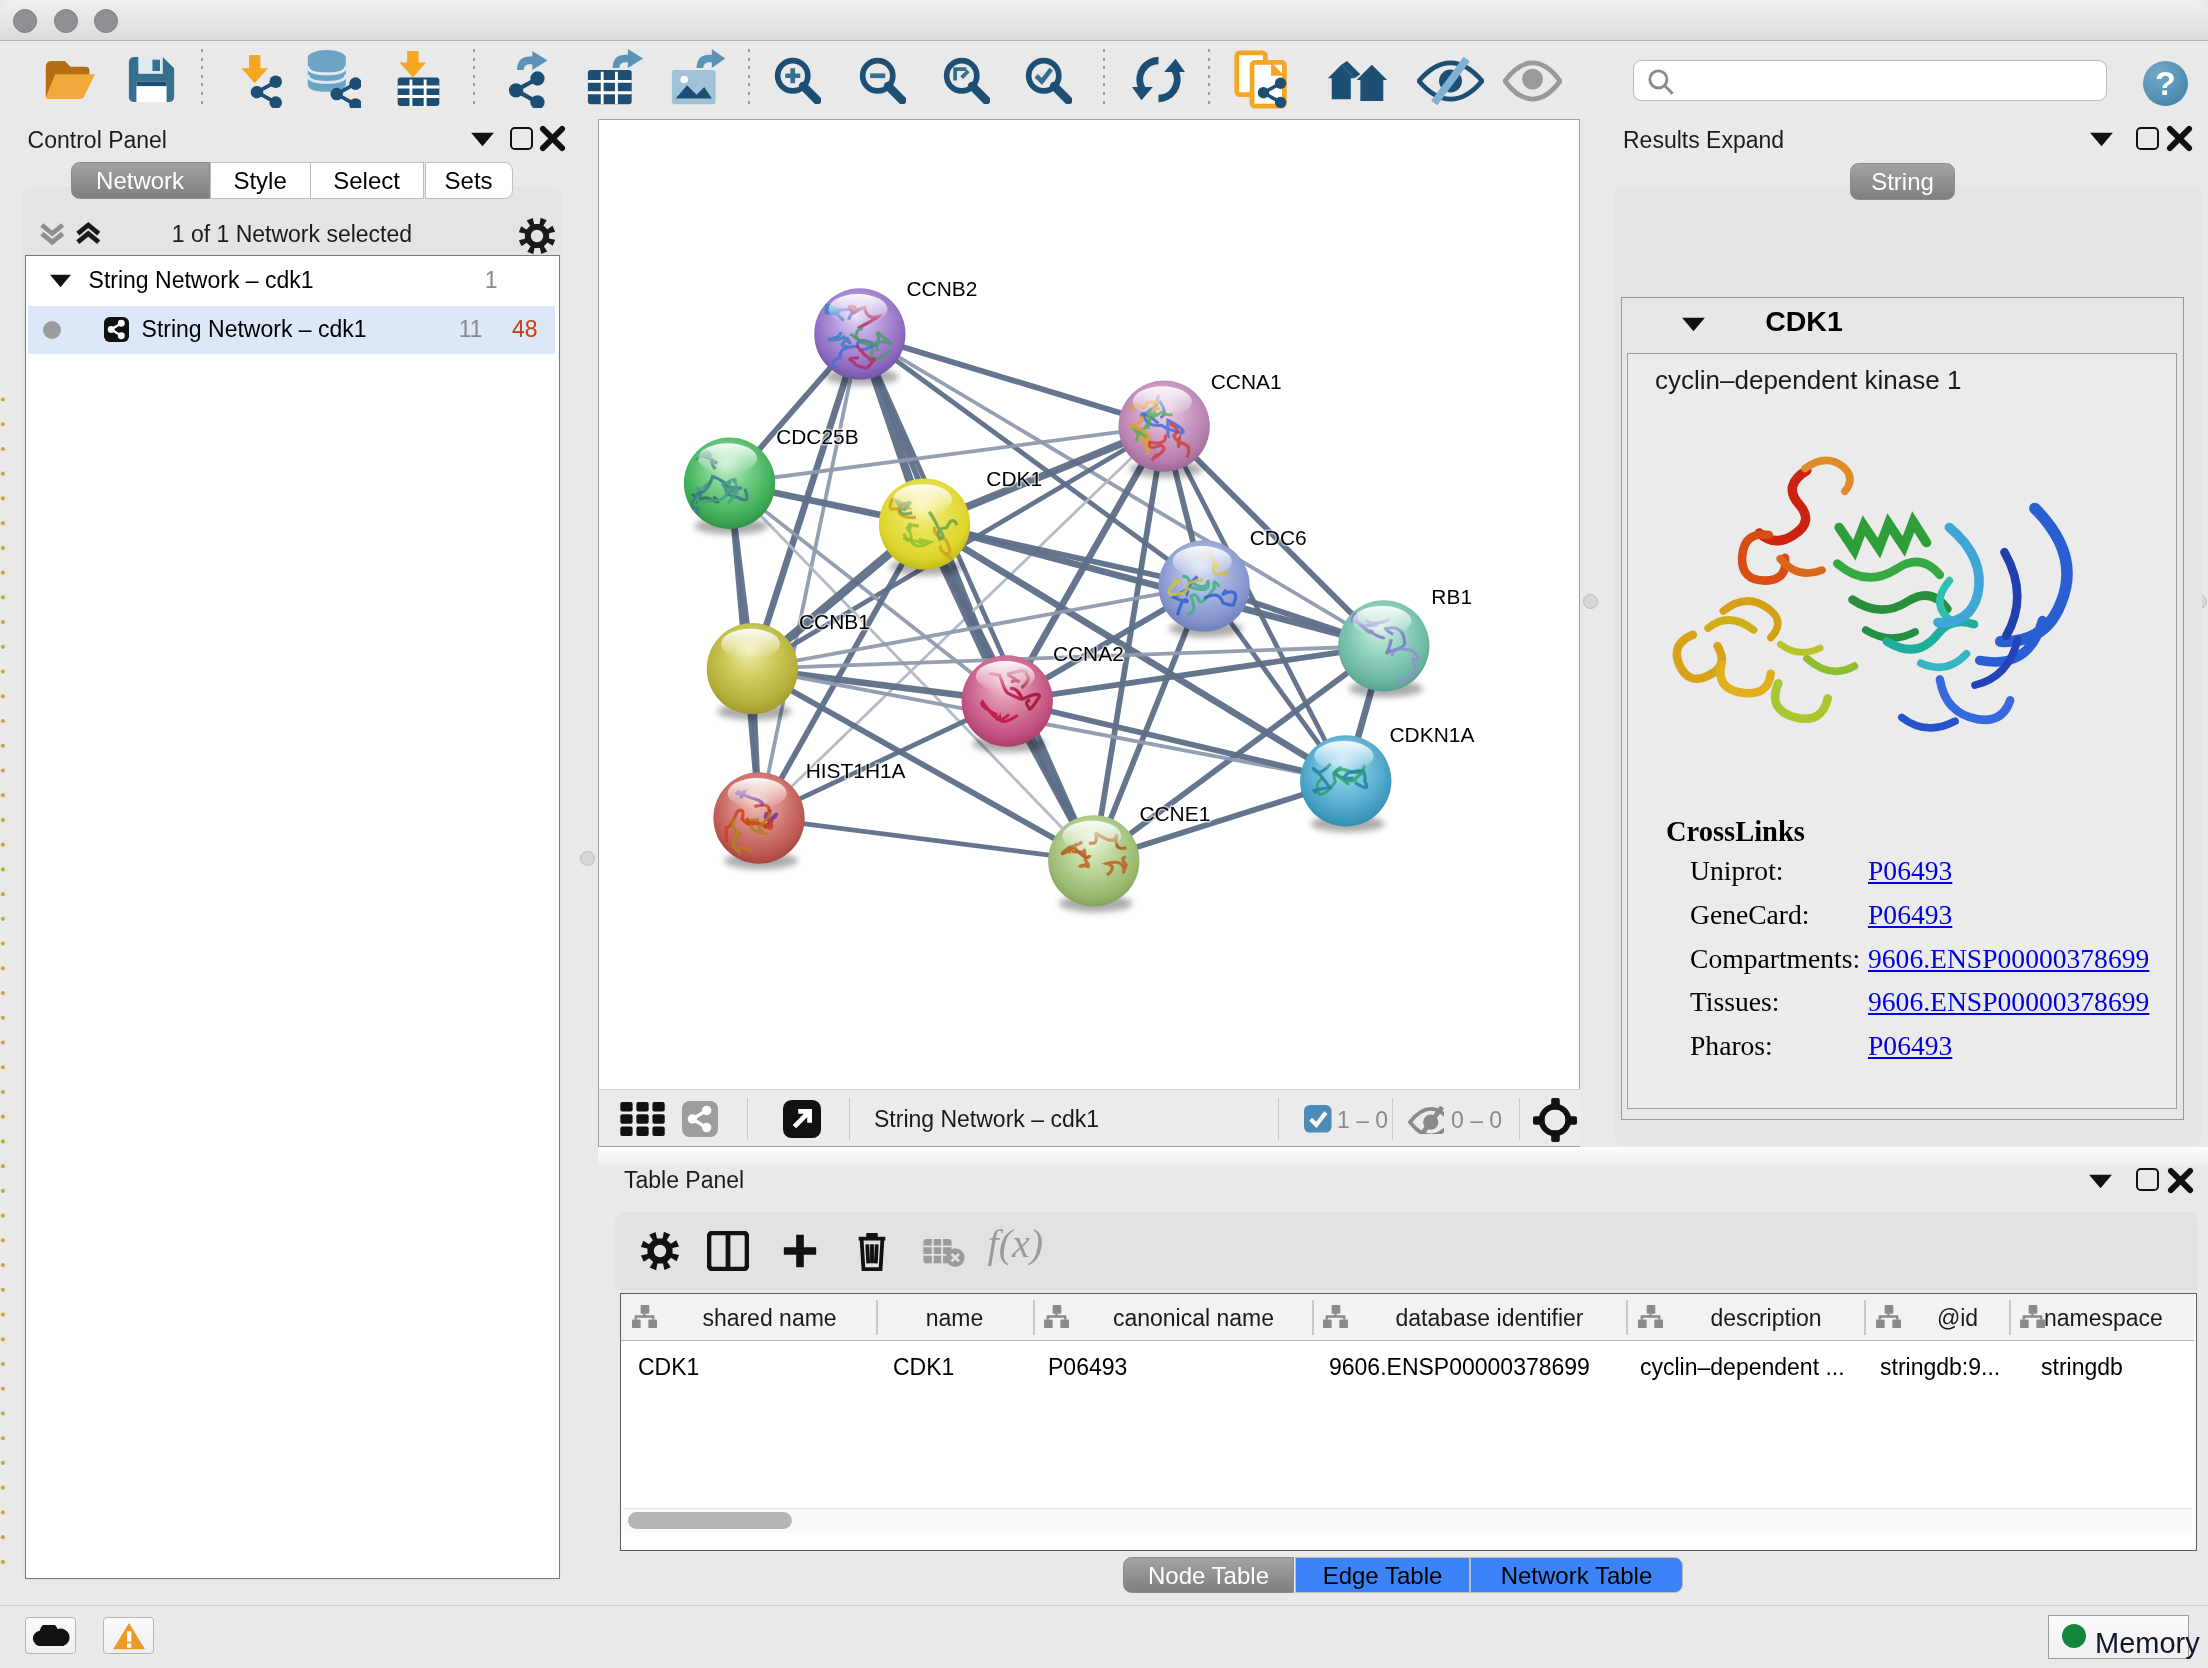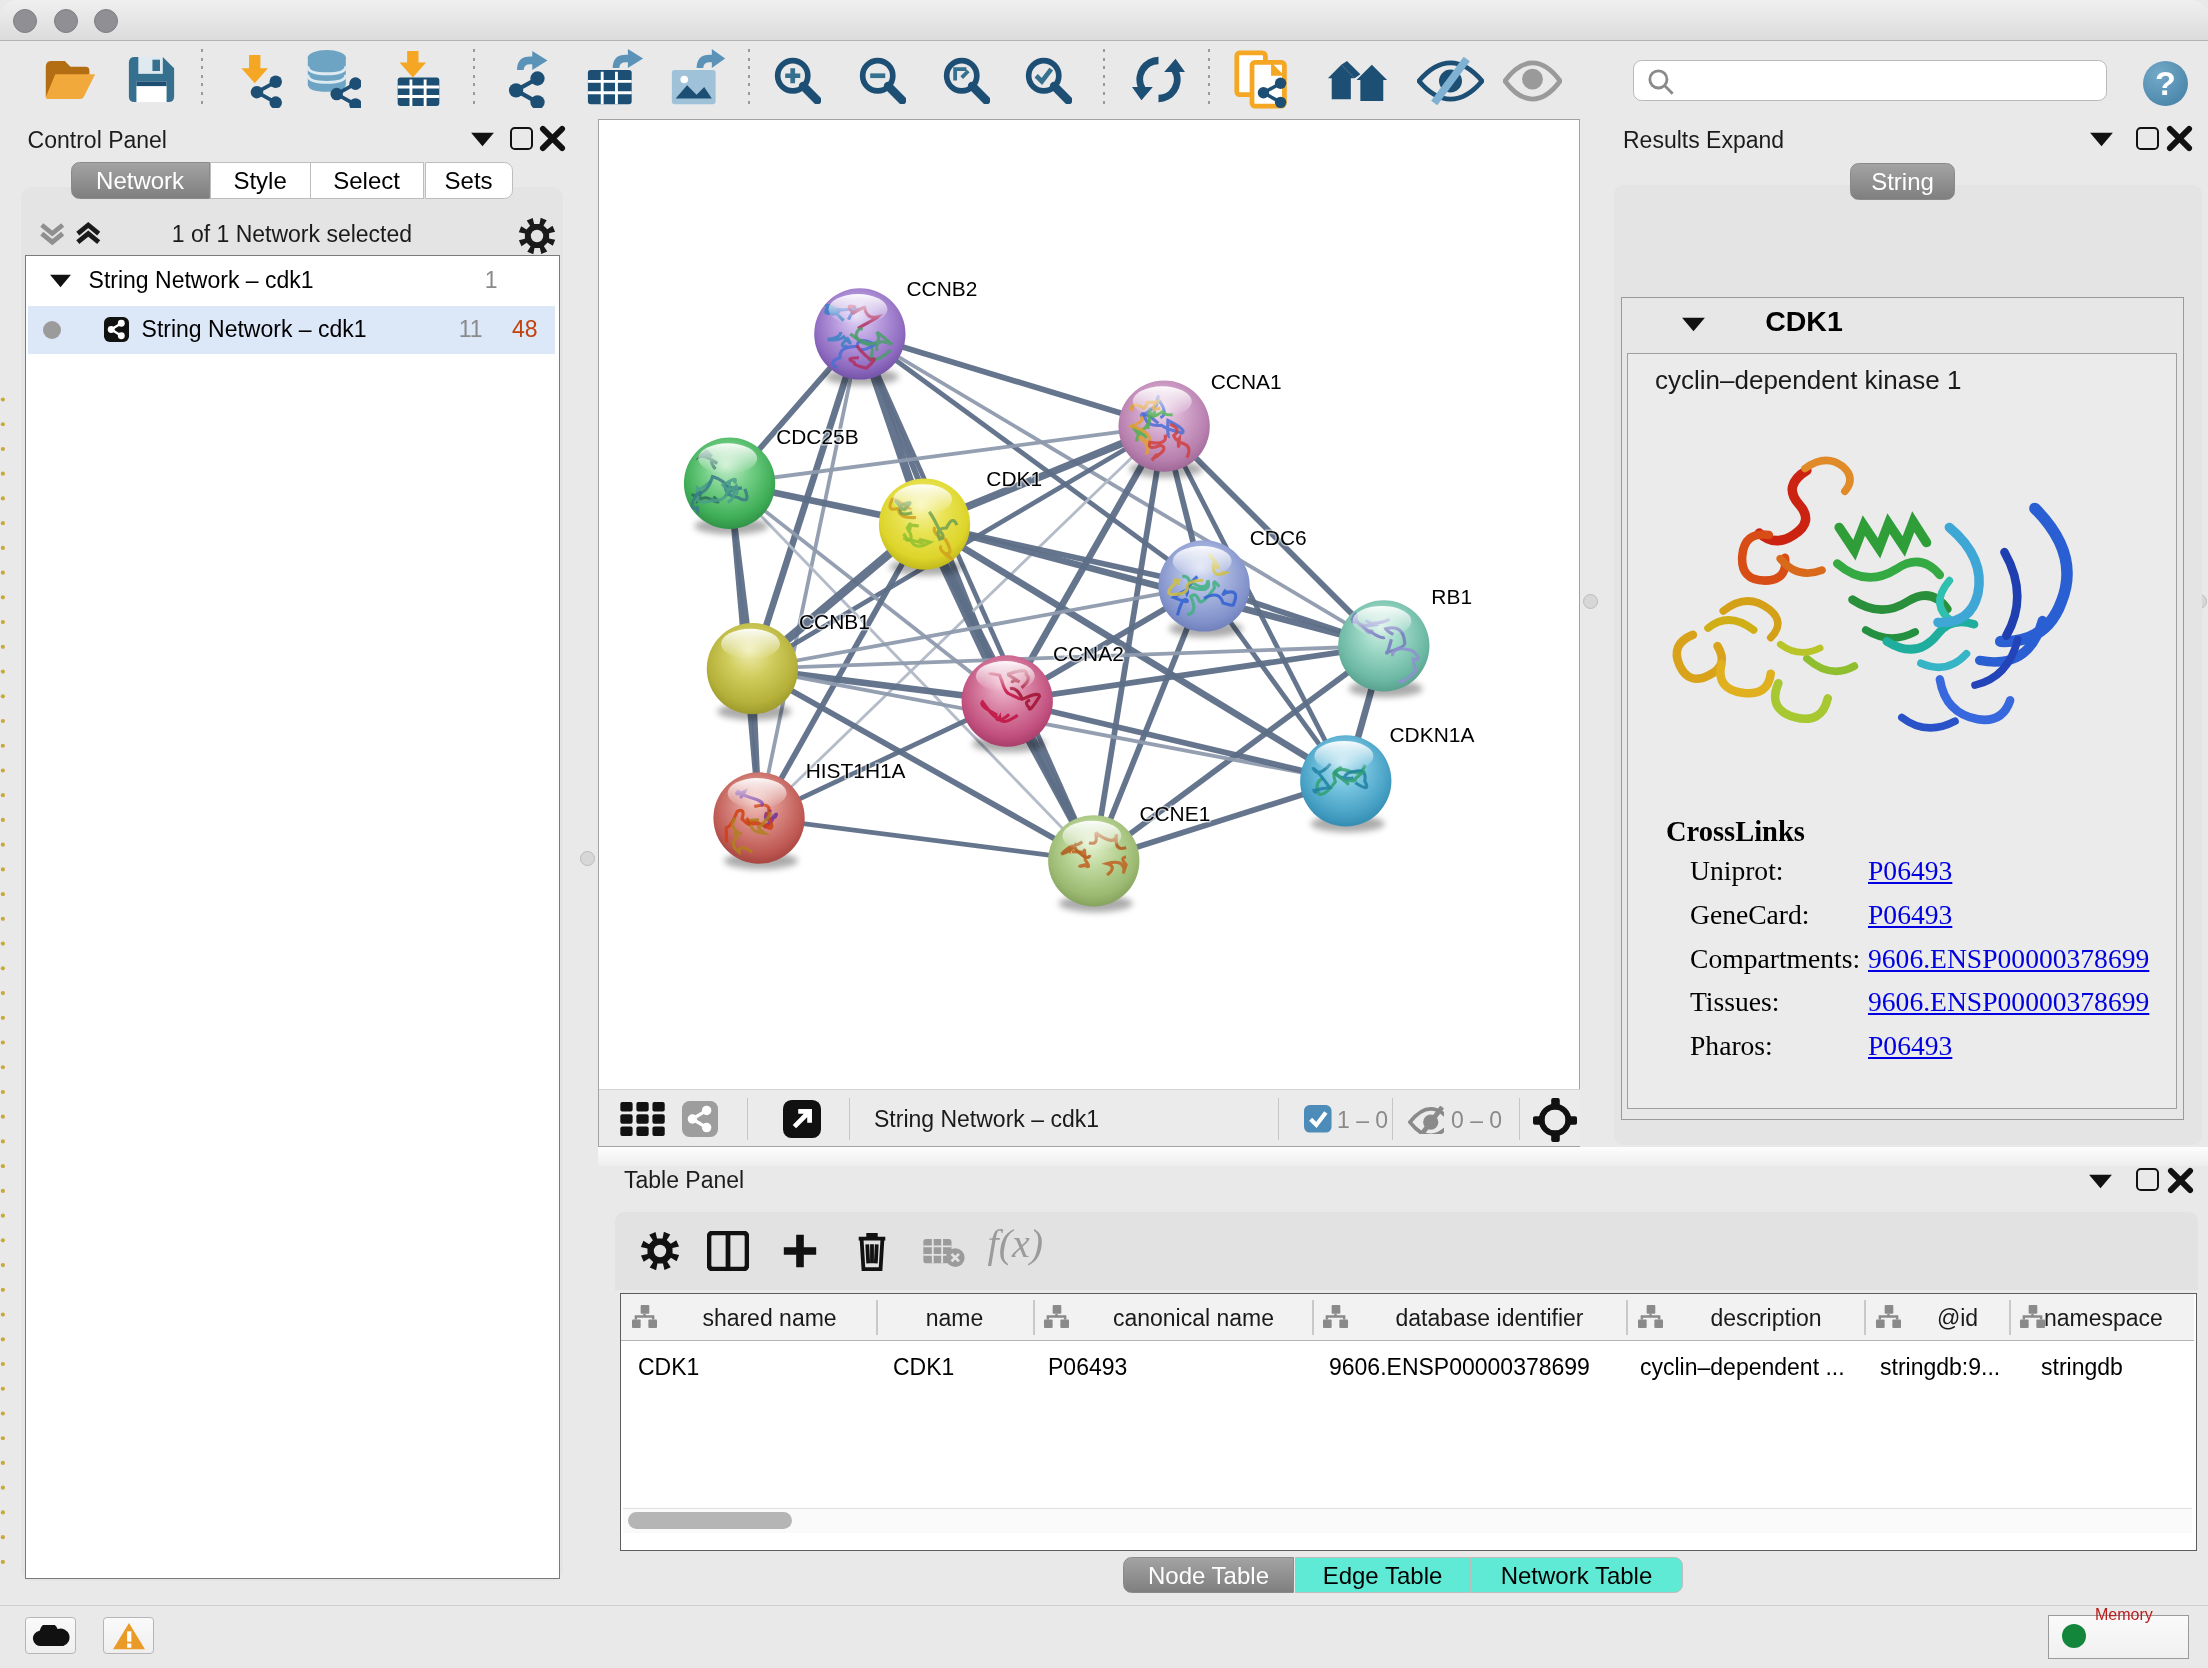--- a/index.html
+++ b/index.html
@@ -28,21 +28,21 @@
 #rp-inner{left:4.8px;top:55px;width:550px;height:756px;border:1.9px solid #9f9f9f;background:#ebebeb;}
 .serif{font-family:"Liberation Serif",serif;}
 .xlink{color:#0000e0;text-decoration:underline;}
 #tablepanel{left:587px;top:1156px;width:1622px;height:442px;}
 #tp-toolbar{left:27.6px;top:56px;width:1583px;height:78px;background:#e2e2e2;border-radius:9.5px 9.5px 0 0;}
 #tp-table{left:33px;top:137px;width:1577px;height:258px;background:#fff;border:1.9px solid #5c5c5c;}
 #tp-header{left:0;top:0;width:1573px;height:47px;background:#f2f2f2;border-bottom:1.9px solid #b5b5b5;}
 .colsep{position:absolute;top:5.7px;width:1.9px;height:35px;background:#c9c9c9;}
 .hdrtxt{position:absolute;top:11.4px;font-size:23px;color:#1a1a1a;text-align:center;}
 .celltxt{position:absolute;top:60px;font-size:23px;color:#000;}
-.btab{position:absolute;top:401px;height:36px;border:1px solid #bdbdbd;background:#5eead4;color:#000;font-size:24px;text-align:center;line-height:35px;}
+.btab{position:absolute;top:401px;height:36px;border:1px solid #bdbdbd;background:#3b82f6;color:#000;font-size:24px;text-align:center;line-height:35px;}
 #statusbar{left:0;top:1605px;width:2208px;height:63px;background:#e9e9e9;border-top:1.9px solid #d0d0d0;}
 .sbtn{position:absolute;top:10.5px;width:51px;height:37px;background:linear-gradient(#fafafa,#efefef);border:1.9px solid #b5b5b5;border-radius:3.8px;}
 </style></head><body>
 <div id="page">
 <div id="titlebar" class="abs"></div>
     <div class="tl abs" style="left:13.3px"></div>
     <div class="tl abs" style="left:54px"></div>
     <div class="tl abs" style="left:94px"></div>
     <svg class="abs" style="left:42px;top:57px" width="55" height="48" viewBox="0 0 58 50">
 <path d="M4 42 L4 10 Q4 4 10 4 L24 4 L30 10 L46 10 Q50 10 50 14 L50 18" fill="#b36d12"></path>
@@ -781,15 +781,15 @@
         <path d="M10 22 A8 8 0 0 1 8 6 A10 10 0 0 1 27 4 A7 7 0 0 1 33 22 Z" fill="#111"></path>
       </svg>
       <div class="sbtn" style="left:103px;"></div>
       <svg class="abs" style="left:112px;top:15px" width="34" height="30" viewBox="0 0 36 32">
         <path d="M18 2 L35 30 L1 30 Z" fill="#ea9b27"></path>
         <rect x="16" y="11" width="4.5" height="11" fill="#fff"></rect>
         <rect x="16" y="24" width="4.5" height="4.5" fill="#fff"></rect>
       </svg>
       <div class="abs" style="left:2048px;top:8.6px;width:141px;height:44px;background:linear-gradient(#fafafa,#f0f0f0);border:1.9px solid #9a9a9a;"></div>
       <div class="abs" style="left:2062px;top:18px;width:24px;height:24px;border-radius:50%;background:#14863c;"></div>
-      <div class="abs" style="left:2095px;top:0;font-size:16px;color:#b91c1c;">Memory</div>
+      <div class="abs" style="left:2095px;top:21px;font-size:29px;color:#0f172a;">Memory</div>
     </div>
   </div>
 
 </body></html>

